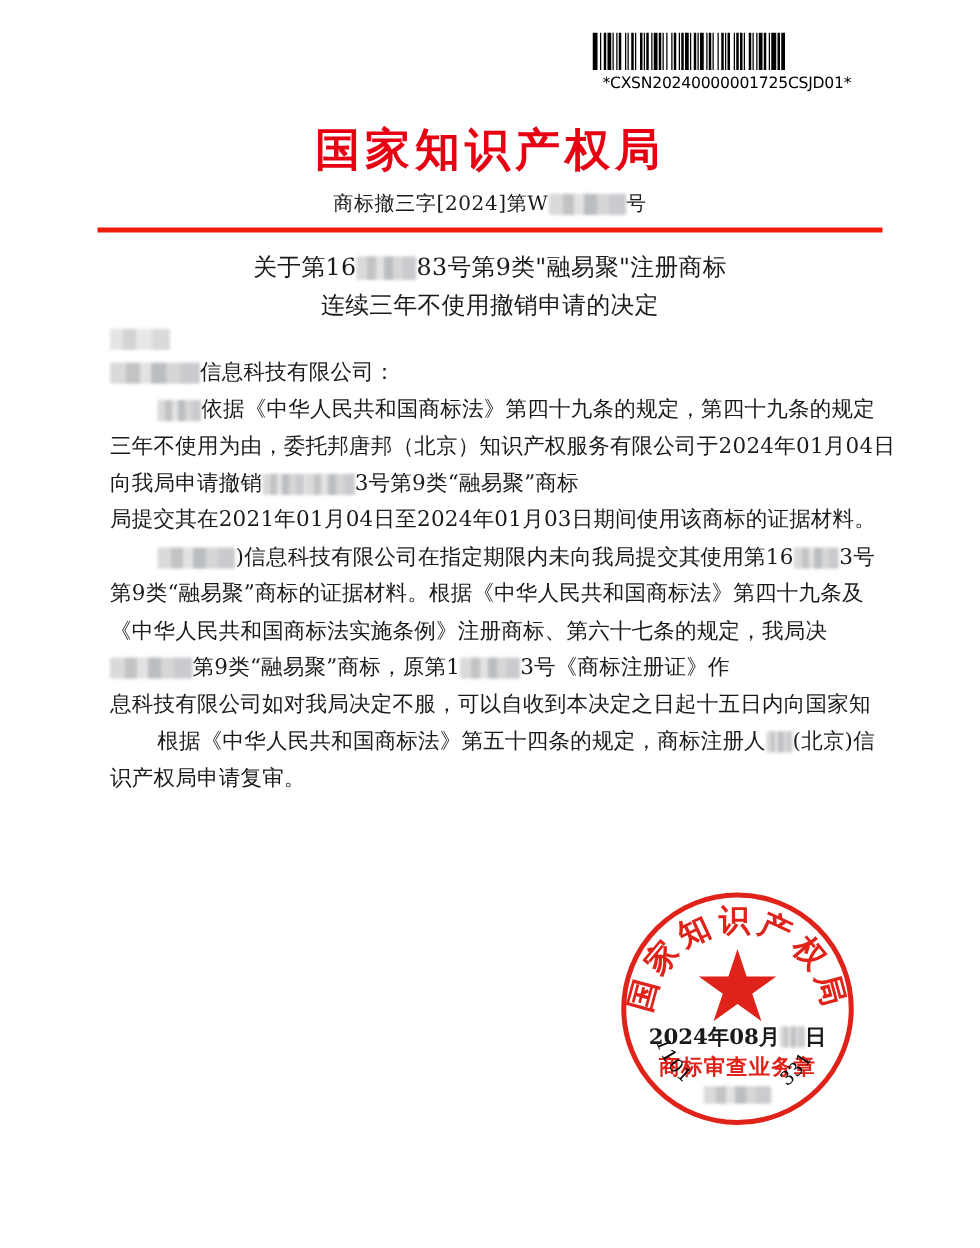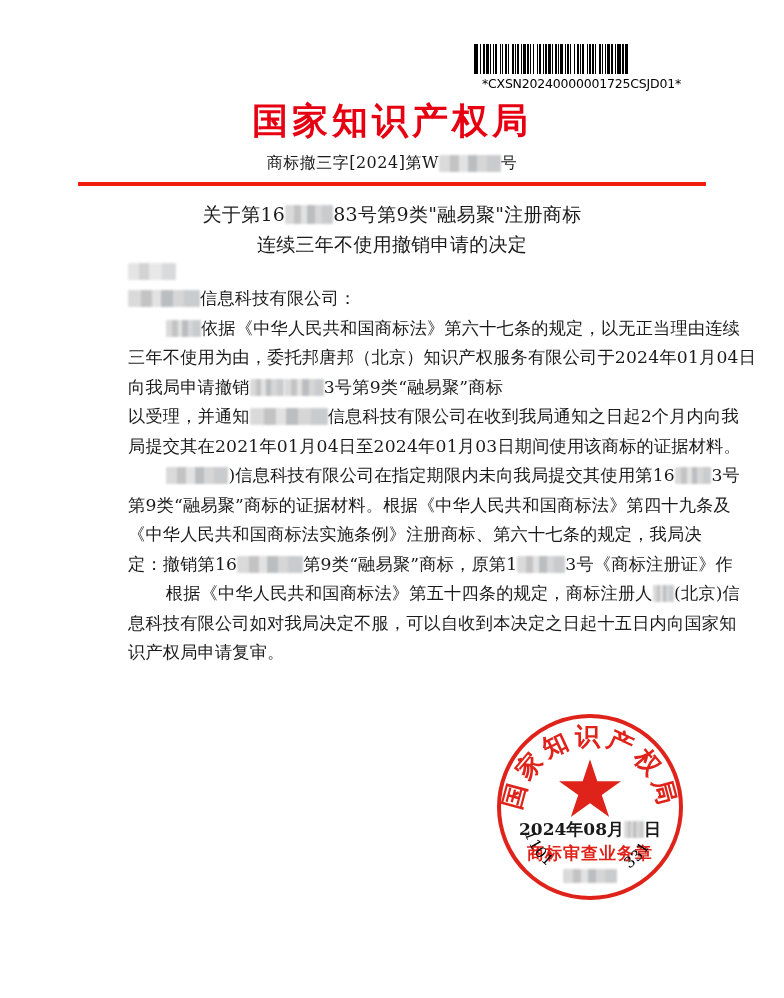--- a/index.html
+++ b/index.html
@@ -21,21 +21,21 @@
     position: relative;
     width: 784px;
     height: 998px;
     background: #ffffff;
     box-sizing: border-box;
   }
 
   
   .barcode-block {
     position: absolute;
-    top: 44px;
+    top: 26px;
     right: 95px;
     width: 215px;
     text-align: center;
   }
   .barcode-bars {
     display: flex;
     align-items: flex-end;
     height: 30px;
     width: 100%;
     overflow: hidden;
@@ -111,21 +111,20 @@
 
   
   .body-area {
     position: absolute;
     top: 258px;
     left: 88px;
     width: 612px;
     font-size: 17.2px;
     line-height: 29.5px;
     letter-spacing: 0.2px;
-    margin-left: 40px;
   }
   .tline {
     display: flex;
     align-items: center;
     white-space: nowrap;
     height: 29.5px;
   }
   .tline.indent2 { padding-left: 2.2em; }
   .para { margin: 0; }
   .para + .para { margin-top: 0; }
@@ -363,62 +362,56 @@
       </div>
       <div class="tline">
         <span class="redact" style="width:72px;"></span>
         <span>信息科技有限公司：</span>
       </div>
     </div>
 
     <div class="para">
       <div class="tline indent2">
         <span class="redact" style="width:36px;"></span>
-        <span>依据《中华人民共和国商标法》第六十七条的规定，以无正当理由连续</span>
+        <span>依据《中华人民共和国商标法》第四十九条的规定，第四十九条的规定</span>
       </div>
       <div class="tline">三年不使用为由，委托邦唐邦（北京）知识产权服务有限公司于2024年01月04日</div>
       <div class="tline">
         <span>向我局申请撤销</span>
         <span class="redact" style="width:34px;"></span>
         <span class="redact" style="width:40px;"></span>
         <span>3号第9类“融易聚”商标</span>
       </div>
-      <div class="tline">
-        <span>以受理，并通知</span>
-        <span class="redact" style="width:78px;"></span>
-        <span>信息科技有限公司在收到我局通知之日起2个月内向我</span>
-      </div>
       <div class="tline">局提交其在2021年01月04日至2024年01月03日期间使用该商标的证据材料。</div>
     </div>
 
     <div class="para">
       <div class="tline indent2">
         <span class="redact" style="width:72px;"></span>
         <span>)信息科技有限公司在指定期限内未向我局提交其使用第16</span>
         <span class="redact" style="width:42px;"></span>
         <span>3号</span>
       </div>
       <div class="tline">第9类“融易聚”商标的证据材料。根据《中华人民共和国商标法》第四十九条及</div>
       <div class="tline">《中华人民共和国商标法实施条例》注册商标、第六十七条的规定，我局决</div>
       <div class="tline">
-        <span>定：撤销第16</span>
         <span class="redact" style="width:66px;"></span>
         <span>第9类“融易聚”商标，原第1</span>
         <span class="redact" style="width:48px;"></span>
         <span>3号《商标注册证》作</span>
       </div>
     </div>
 
     <div class="para">
+      <div class="tline">息科技有限公司如对我局决定不服，可以自收到本决定之日起十五日内向国家知</div>
       <div class="tline indent2">
         <span>根据《中华人民共和国商标法》第五十四条的规定，商标注册人</span>
         <span class="redact" style="width:32px;"></span>
         <span>(北京)信</span>
       </div>
-      <div class="tline">息科技有限公司如对我局决定不服，可以自收到本决定之日起十五日内向国家知</div>
       <div class="tline">识产权局申请复审。</div>
     </div>
 
   </div>
 
   <div class="seal-wrap">
     <div class="seal"></div>
 
     <svg class="seal-arc-top" viewBox="0 0 186 186">
       <defs>

